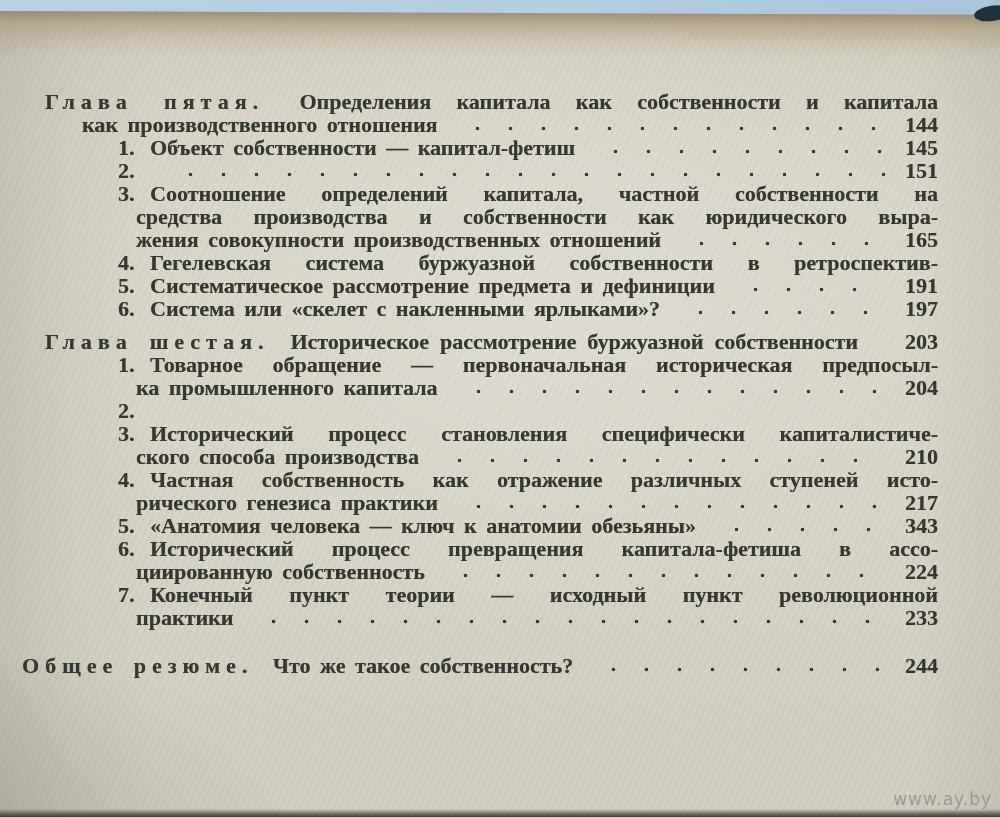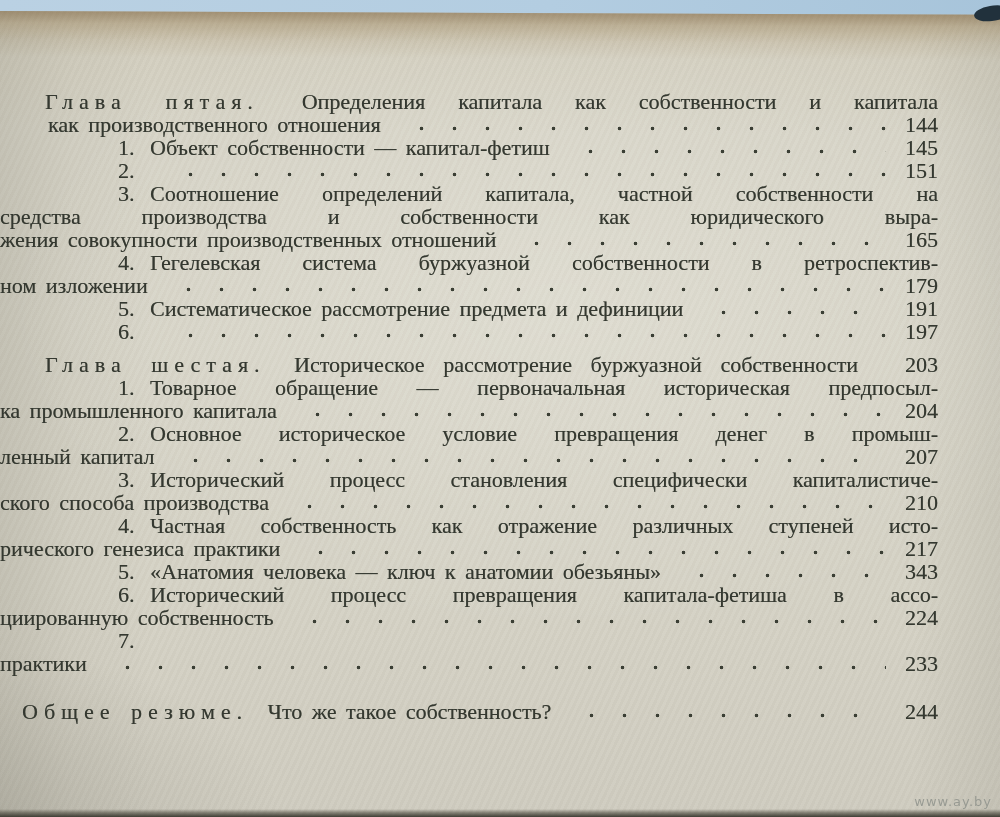--- a/index.html
+++ b/index.html
@@ -29,43 +29,43 @@
   }
   .bottom-shadow {
     position:absolute; left:0; bottom:0; width:100%; height:8px; z-index:4;
     background:linear-gradient(180deg, rgba(62,60,50,0) 0%, rgba(72,70,58,0.55) 45%, #3f3e35 100%);
   }
   .toc {
     position:absolute; left:0; right:0; top:90px; z-index:2;
     font-size:22px; line-height:23px; color:#343830; word-spacing:4px;
     text-shadow:0.3px 0.3px 0.4px rgba(48,52,42,0.55);
   }
-  .row { display:flex; align-items:baseline; height:23px; padding-right:62px; }
+  .row { display:flex; align-items:baseline; height:23px; padding-right:62px;font-weight:bold; }
   .chapter  { padding-left:45px; }
-  .chapter2 { padding-left:48px; }
+  .chapter2 { padding-left:82px; }
   .item     { padding-left:118px; }
-  .cont     { }
+  .cont     { padding-left:136px; }
   .resume   { padding-left:22px;align-items:flex-end; }
   .gap-sm   { height:10px; }
   .gap-lg   { height:25px; }
   .no  { flex:none; width:32px; }
   .txt { flex:none; white-space:nowrap; }
   .txt.just { flex:1 1 auto; white-space:normal; text-align:justify; text-align-last:justify; }
   .sp  { letter-spacing:6px; margin-right:10px; }
   .lead {
     flex:1 1 30px; min-width:20px; align-self:stretch; margin:0 6px 0 14px;
     background-image:radial-gradient(circle, #3b3f35 1.5px, rgba(0,0,0,0) 2.1px);
     background-size:33px 5px; background-repeat:repeat-x;
     background-position:left 10px bottom 5px;
   }
   .num { flex:none; min-width:46px; text-align:right; }
   .watermark {
     position:absolute; right:8px; bottom:8px; z-index:5;
     font-family:"DejaVu Sans","Liberation Sans",sans-serif;
-    font-size:13px; color:#93968f; letter-spacing:1px; opacity:0.9;
+    font-size:17px; color:#93968f; letter-spacing:1px; opacity:0.9;
   }
 </style>
 </head>
 <body>
 
 <div class="photo">
   <div class="page">
     <div class="top-edge"></div>
   </div>
   <div class="corner-object"></div>
@@ -98,58 +98,48 @@
       </div>
       <div class="row cont">
         <span class="txt"><span>жения совокупности производственных отношений</span></span>
         <span class="lead"></span>
         <span class="num">165</span>
       </div>
       <div class="row item">
         <span class="no">4.</span>
         <span class="txt just"><span>Гегелевская система буржуазной собственности в ретроспектив-</span></span>
       </div>
-      <div class="row cont">
-        <span class="txt"><span>ном изложении</span></span>
-        <span class="lead"></span>
-        <span class="num">179</span>
-      </div>
       <div class="row item">
         <span class="no">5.</span>
         <span class="txt"><span>Систематическое рассмотрение предмета и дефиниции</span></span>
         <span class="lead"></span>
         <span class="num">191</span>
       </div>
       <div class="row item">
         <span class="no">6.</span>
+        <span class="txt"><span>Система или «скелет с накленными ярлыками»?</span></span>
         <span class="lead"></span>
         <span class="num">197</span>
       </div>
       <div class="row gap-sm"></div>
       <div class="row chapter">
         <span class="txt just" style="margin-right: 34px;"><span class="sp">Глава шестая.</span> <span>Историческое рассмотрение буржуазной собственности</span></span>
         <span class="num">203</span>
       </div>
       <div class="row item">
         <span class="no">1.</span>
         <span class="txt just"><span>Товарное обращение — первоначальная историческая предпосыл-</span></span>
       </div>
       <div class="row cont">
         <span class="txt"><span>ка промышленного капитала</span></span>
         <span class="lead"></span>
         <span class="num">204</span>
       </div>
       <div class="row item">
         <span class="no">2.</span>
-        <span class="txt just"><span>Основное историческое условие превращения денег в промыш-</span></span>
-      </div>
-      <div class="row cont">
-        <span class="txt"><span>ленный капитал</span></span>
-        <span class="lead"></span>
-        <span class="num">207</span>
       </div>
       <div class="row item">
         <span class="no">3.</span>
         <span class="txt just"><span>Исторический процесс становления специфически капиталистиче-</span></span>
       </div>
       <div class="row cont">
         <span class="txt"><span>ского способа производства</span></span>
         <span class="lead"></span>
         <span class="num">210</span>
       </div>
@@ -172,20 +162,21 @@
         <span class="no">6.</span>
         <span class="txt just"><span>Исторический процесс превращения капитала-фетиша в ассо-</span></span>
       </div>
       <div class="row cont">
         <span class="txt"><span>циированную собственность</span></span>
         <span class="lead"></span>
         <span class="num">224</span>
       </div>
       <div class="row item">
         <span class="no">7.</span>
+        <span class="txt just"><span>Конечный пункт теории — исходный пункт революционной</span></span>
       </div>
       <div class="row cont">
         <span class="txt"><span>практики</span></span>
         <span class="lead"></span>
         <span class="num">233</span>
       </div>
       <div class="row gap-lg"></div>
       <div class="row resume">
         <span class="txt"><span class="sp">Общее резюме.</span> <span>Что же такое собственность?</span></span>
         <span class="lead"></span>

